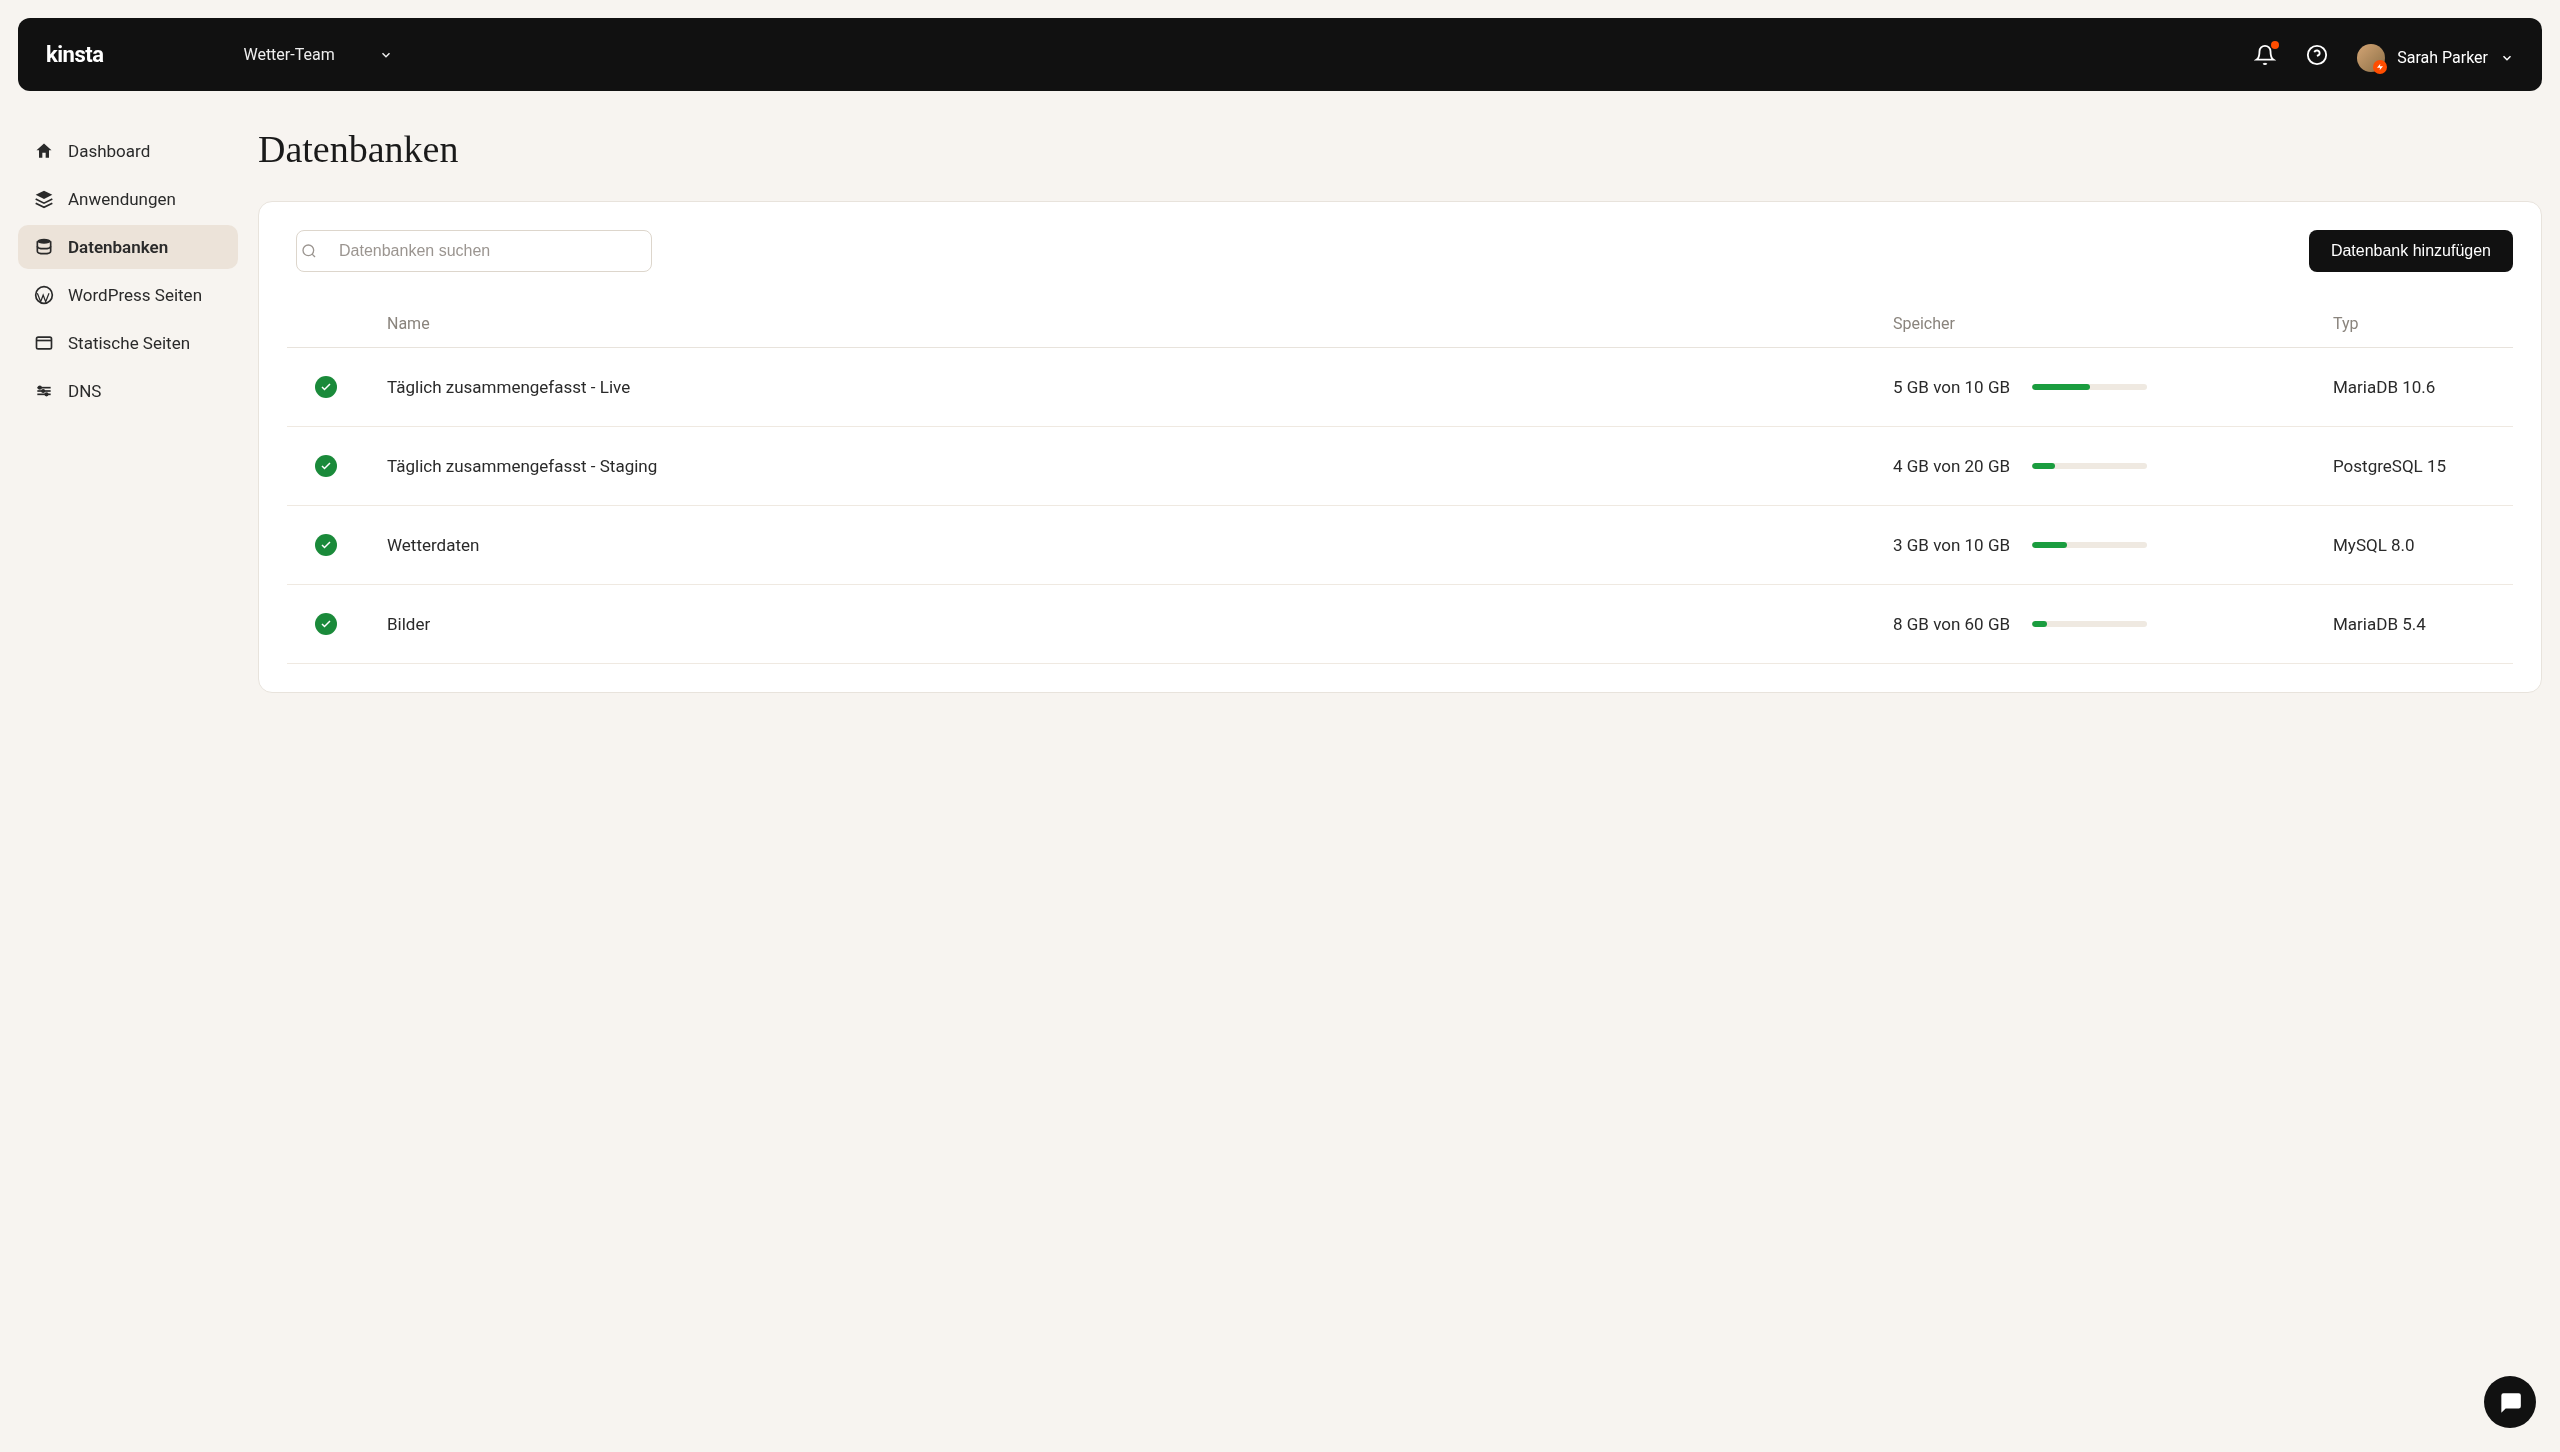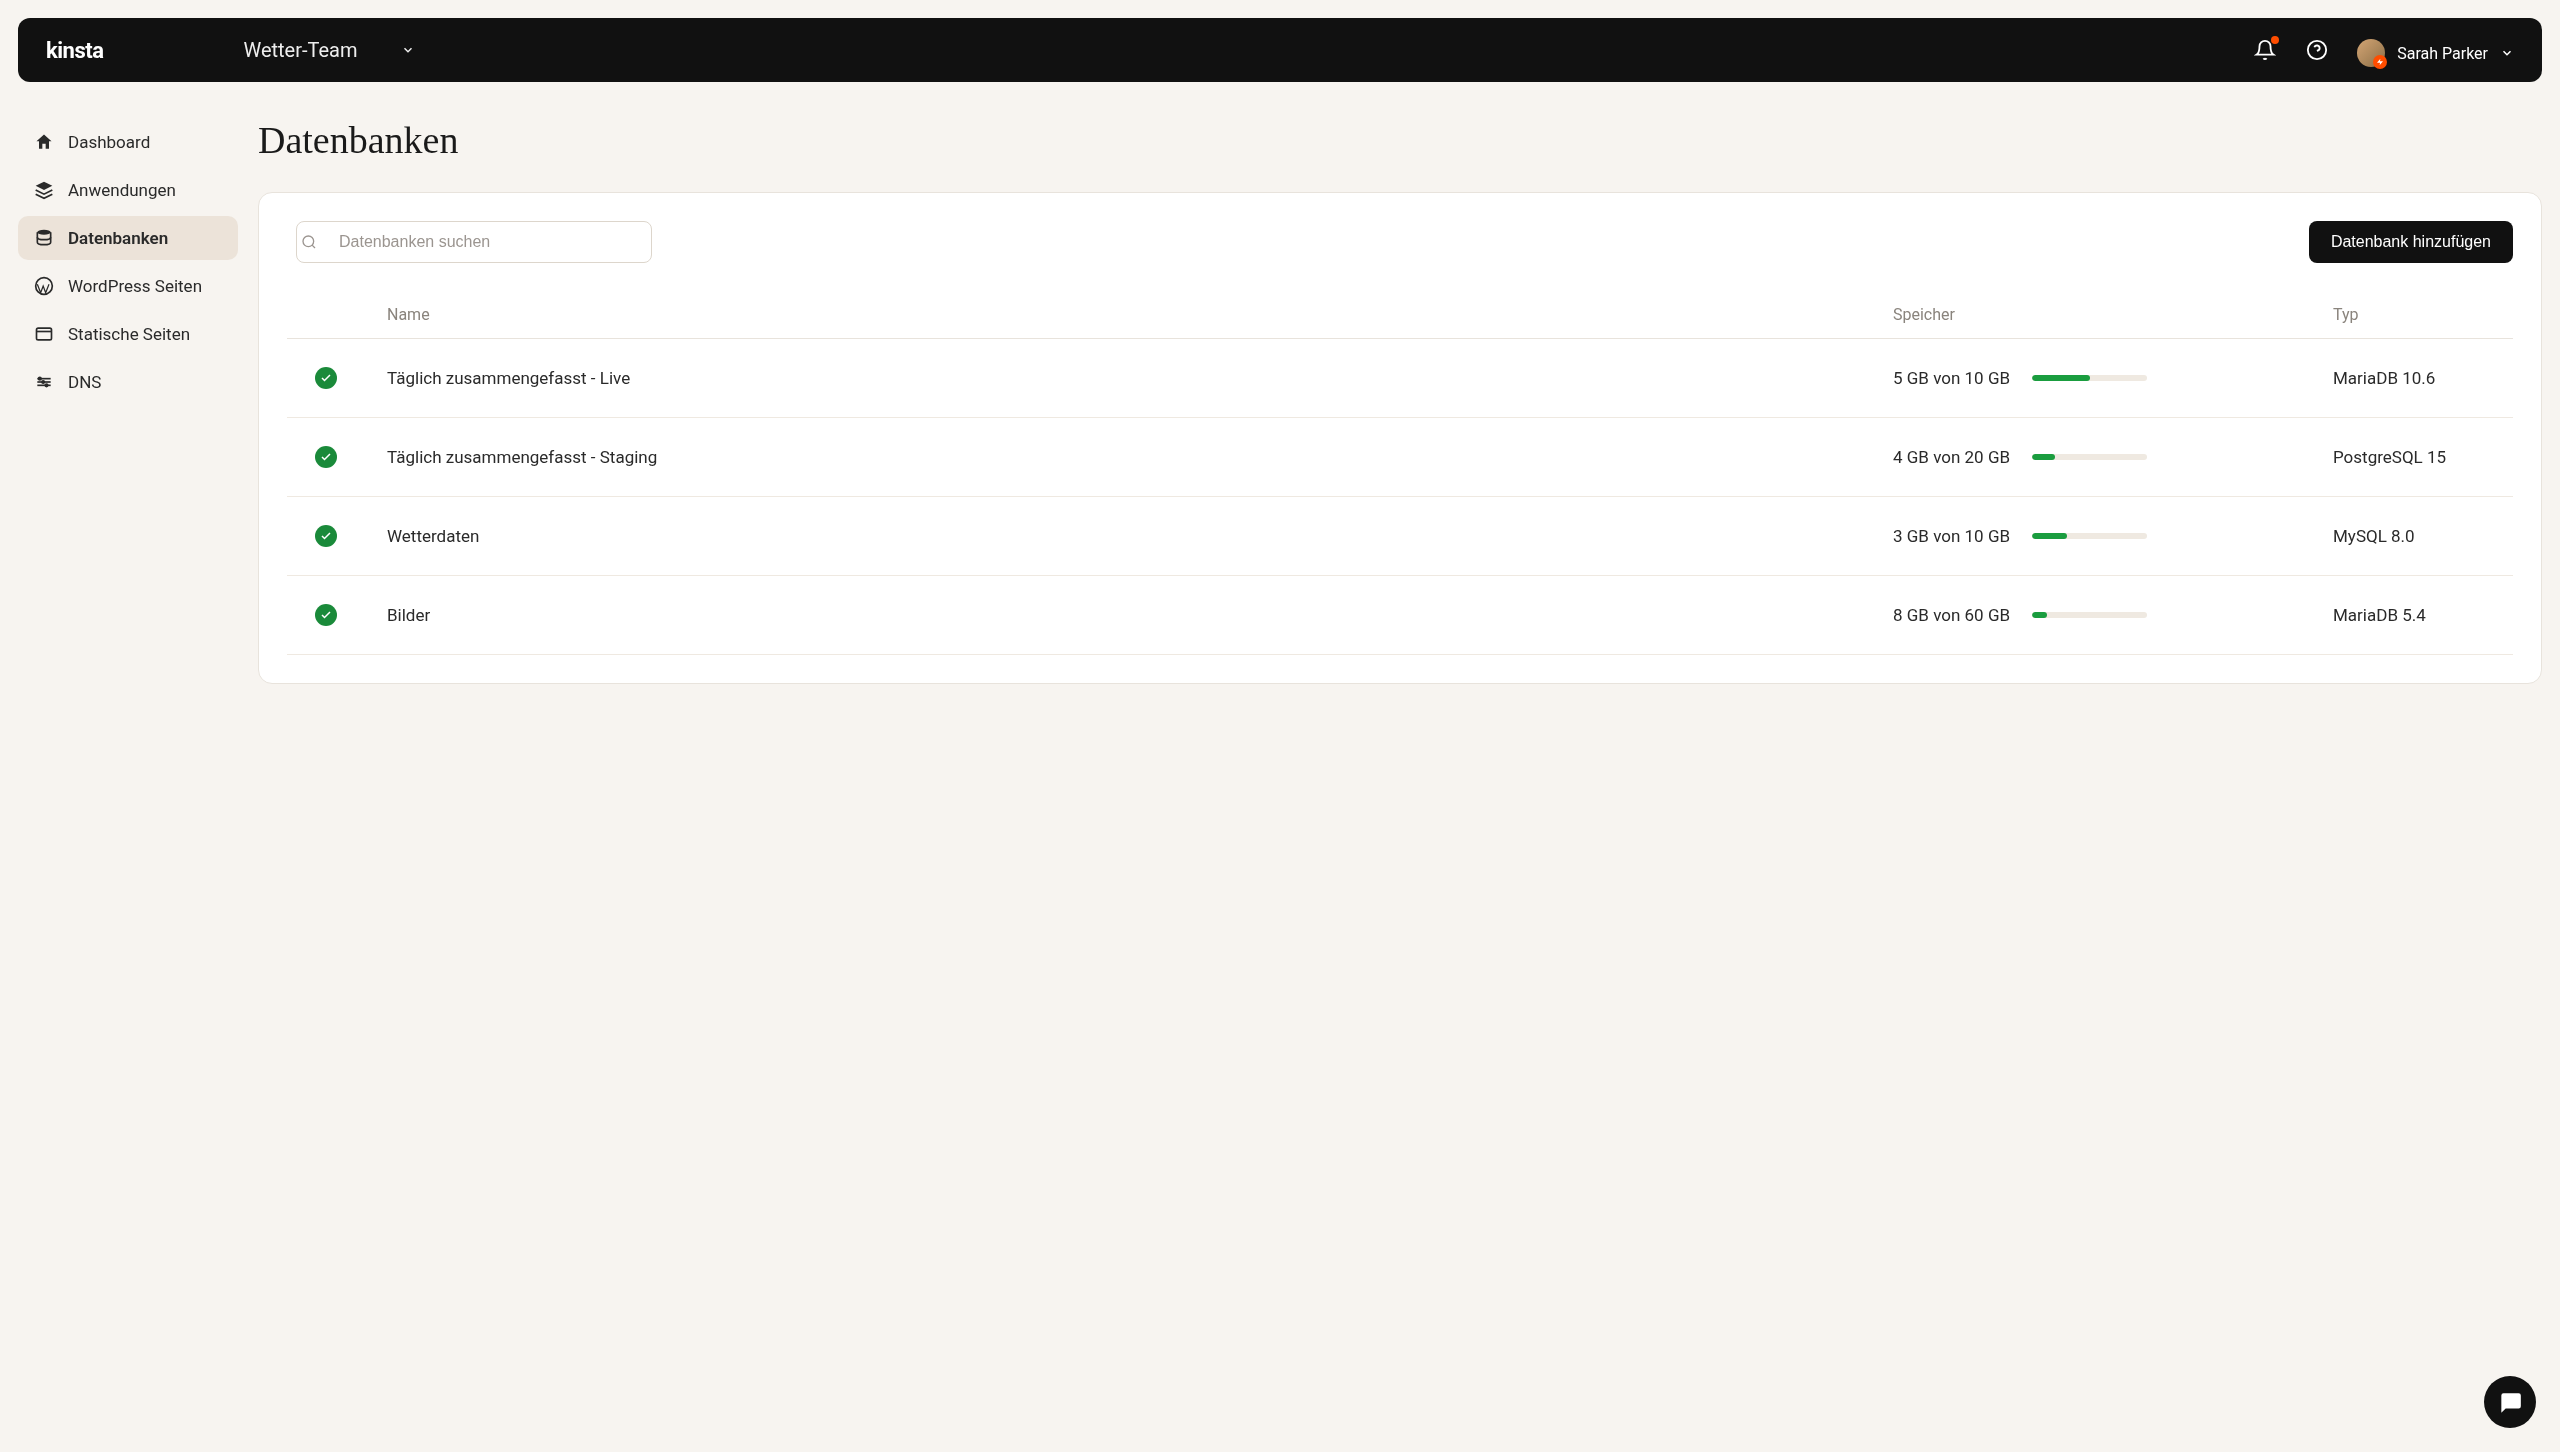--- a/index.html
+++ b/index.html
@@ -6,37 +6,37 @@
 body {
   font-family: -apple-system, BlinkMacSystemFont, "Segoe UI", Roboto, Helvetica, Arial, sans-serif;
   background: #f7f4f0;
   color: #1a1a1a;
   font-size: 16px;
 }
 .topbar {
   background: #111;
   border-radius: 12px;
   margin: 18px;
-  height: 64px;
+  height: 73px;
   display: flex;
   align-items: center;
   padding: 0 28px;
   color: #fff;
 }
 .logo {
   font-weight: 700;
   font-size: 22px;
   letter-spacing: -0.5px;
   margin-right: 140px;
 }
 .team-selector {
   display: flex;
   align-items: center;
   gap: 44px;
-  font-size: 20px;
+  font-size: 16px;
   color: #eee;
   cursor: pointer;
 }
 .topbar-right {
   margin-left: auto;
   display: flex;
   align-items: center;
   gap: 28px;
 }
 .icon-btn {

